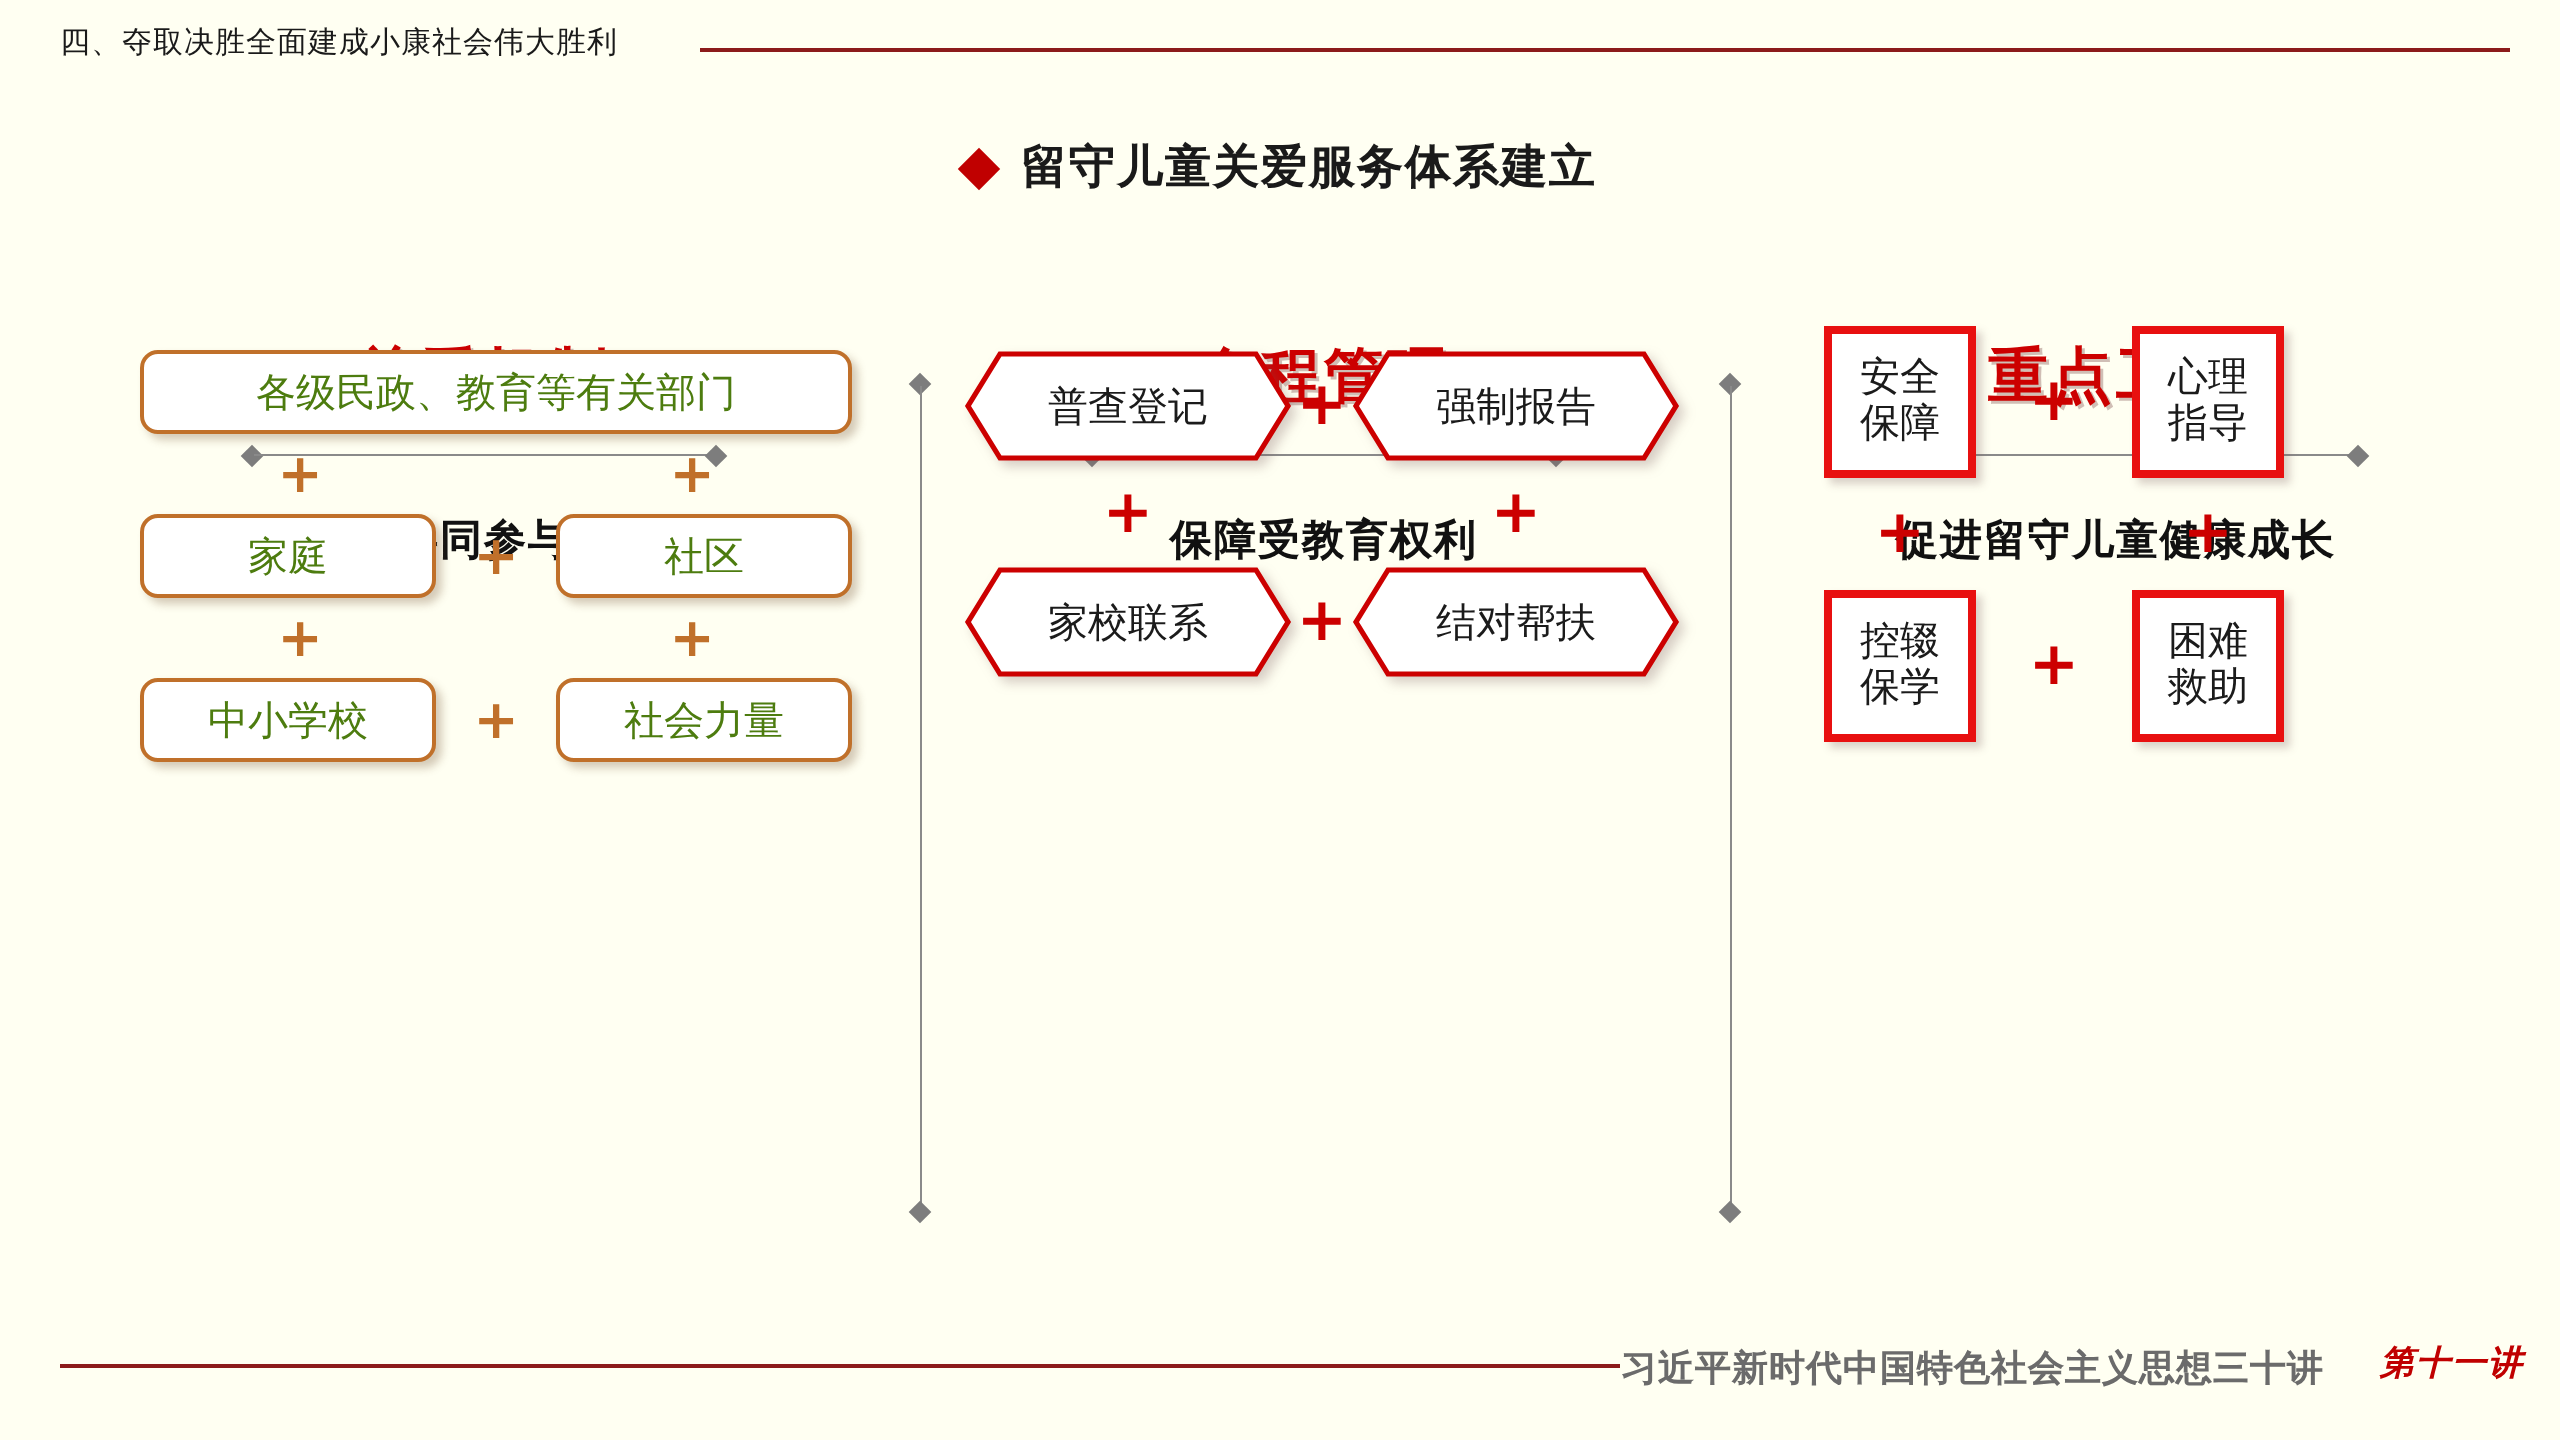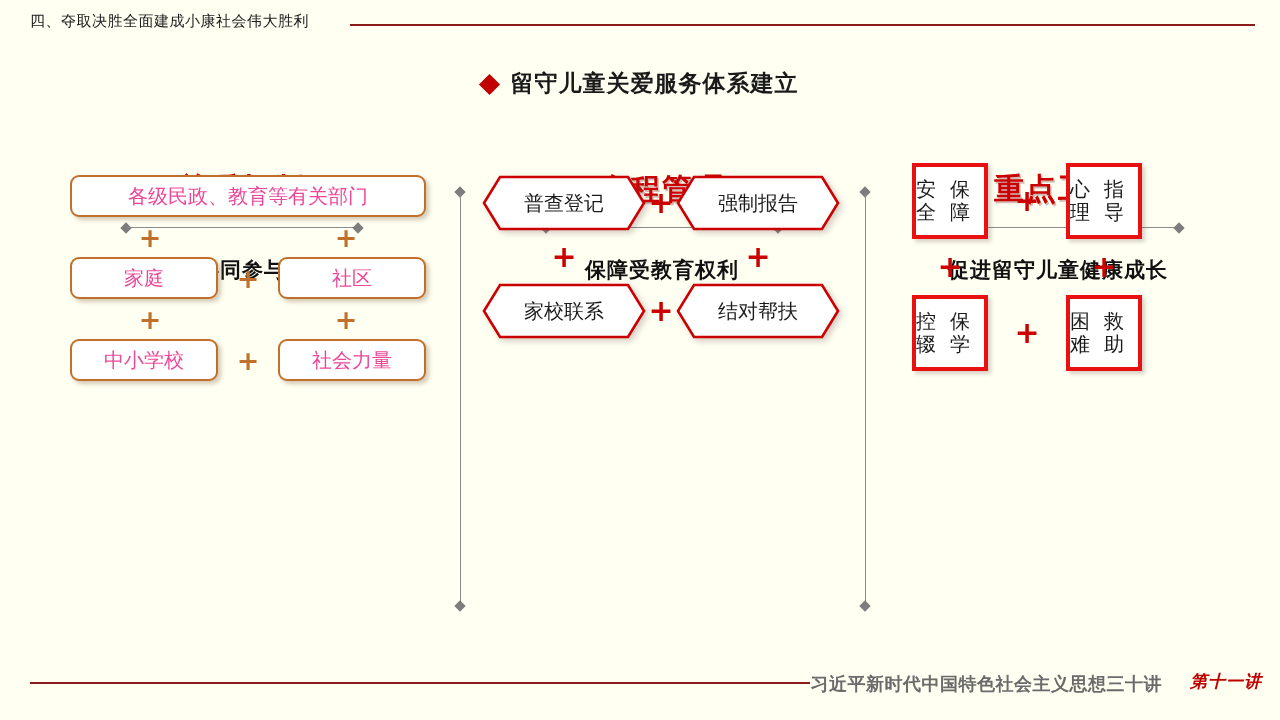--- a/index.html
+++ b/index.html
@@ -154,21 +154,21 @@
   .c1-body {
     position: absolute;
     top: 175px;
     left: 70px;
     width: 360px;
   }
   .obox {
     background: #ffffff;
     border: 2.5px solid #c0702a;
     border-radius: 9px;
-    color: #ec4899;
+    color: #4d7c0f;
     font-size: 20px;
     display: flex;
     align-items: center;
     justify-content: center;
     box-shadow: 3px 3px 4px rgba(120,90,60,0.32);
     box-sizing: border-box;
   }
   .obox-wide {
     width: 356px;
     height: 42px;
@@ -258,21 +258,21 @@
   .sqrow {
     display: flex;
     align-items: center;
   }
   .sqbox {
     width: 76px;
     height: 76px;
     border: 4px solid #e81010;
     background: #ffffff;
     display: flex;
-    flex-direction: row;
+    flex-direction: column;
     align-items: center;
     justify-content: center;
     font-size: 20px;
     color: #1b1b1b;
     line-height: 1.15;
     box-shadow: 3px 3px 4px rgba(120,90,90,0.28);
     box-sizing: border-box;
   }
   .c3-plusrow {
     display: flex;

